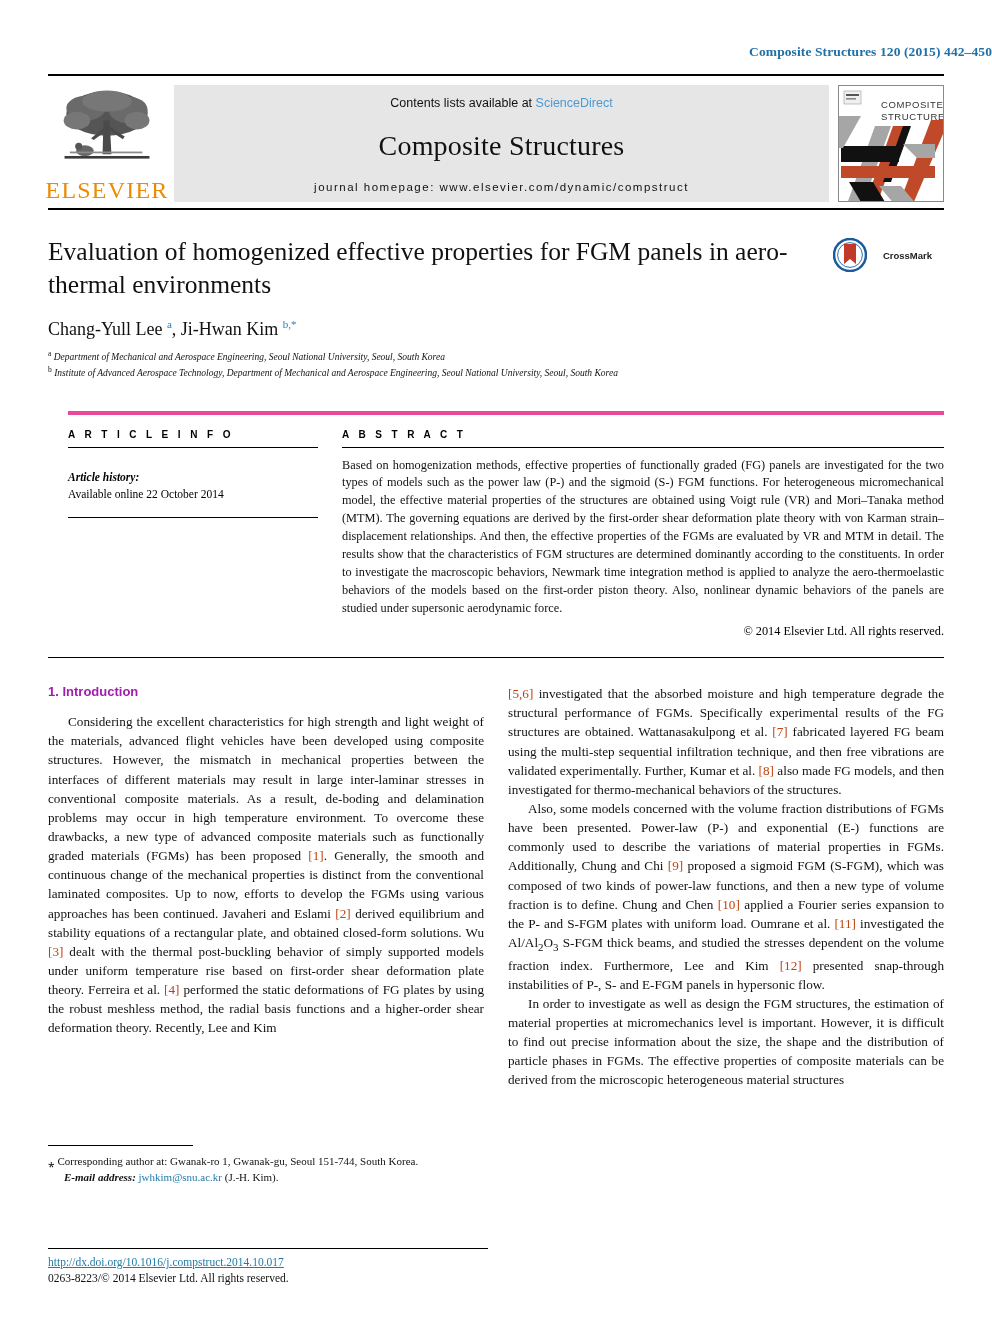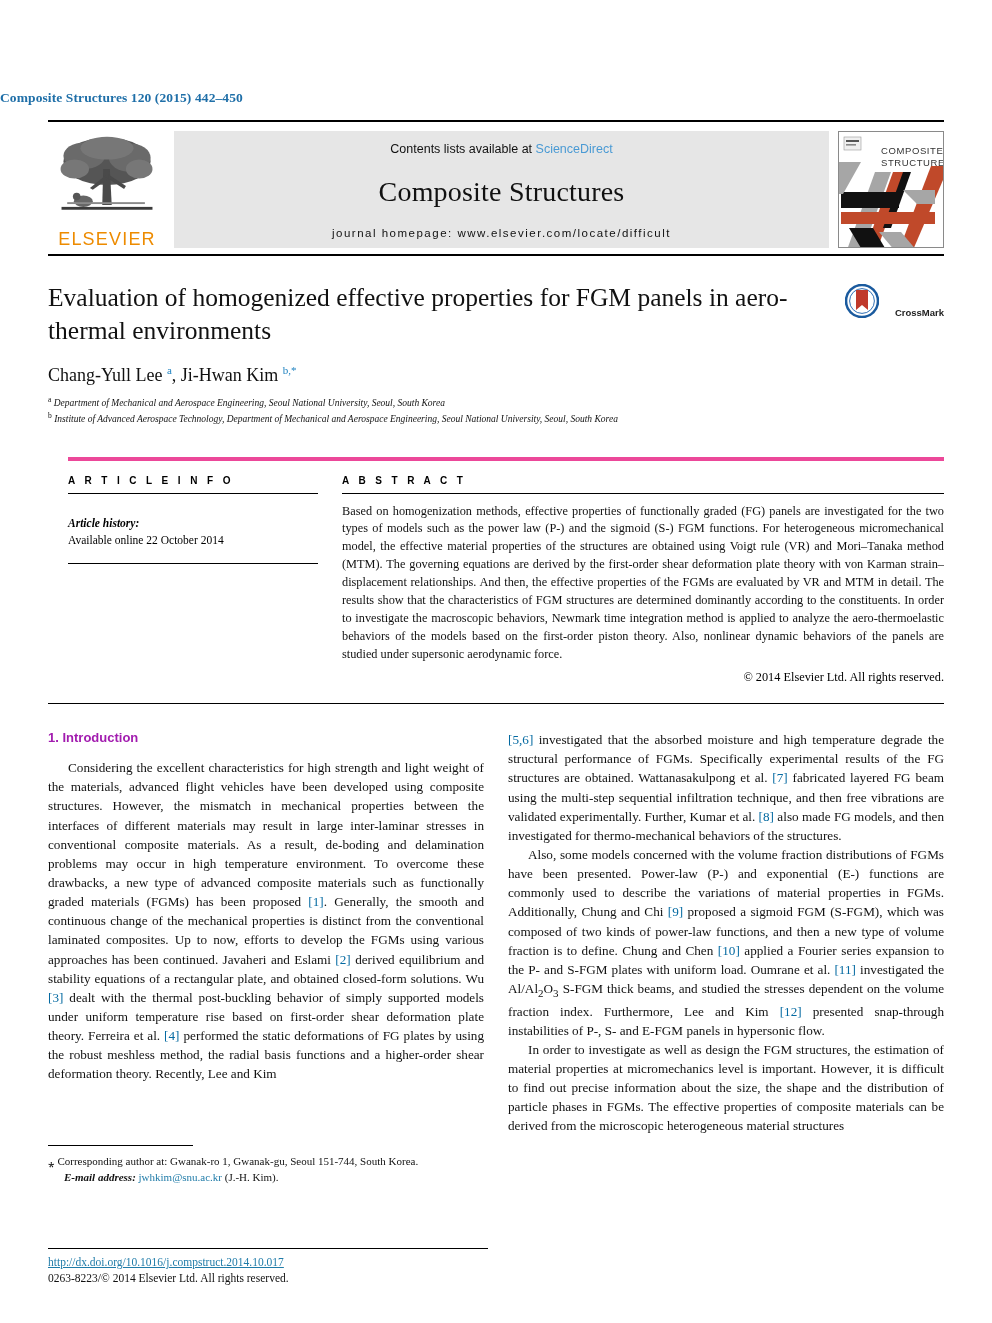--- a/index.html
+++ b/index.html
@@ -11,27 +11,27 @@
     font-family: "Liberation Serif", serif;
     color: #000;
     position: relative;
     overflow: hidden;
   }
 
   .page { position: relative; width: 992px; height: 1323px; padding: 0; }
 
   
   .running-head {
-    text-align: left;
+    text-align: right;
     color: #1f6fa8;
     font-family: "Liberation Serif", serif;
     font-weight: bold;
     font-size: 13.5px;
     letter-spacing: 0.1px;
-    padding-top: 90px;
+    padding-top: 44px;
   }
 
   
   .masthead {
     margin: 14px 48px 0 48px;
     border-top: 2.5px solid #000;
     padding-top: 9px;
     display: flex;
     align-items: stretch;
     height: 128px;
@@ -40,22 +40,22 @@
     width: 118px;
     flex: 0 0 118px;
     display: flex;
     flex-direction: column;
     align-items: center;
     justify-content: flex-start;
     padding-top: 2px;
   }
   .tree-svg { display: block; }
   .elsevier-word {
-    font-family: Liberation Sans, sans-serif;
-    font-size: 18px;
+    font-family: Liberation Serif, serif;
+    font-size: 24px;
     letter-spacing: 1.2px;
     color: #ED8B00;
     line-height: 1;
     margin-top: 7px;
   }
 
   .journal-banner {
     flex: 1 1 auto;
     background: #e6e6e6;
     margin-left: 8px;
@@ -123,24 +123,24 @@
     font-family: "Liberation Serif", serif;
     font-style: italic;
     font-size: 9.5px;
     line-height: 1.42;
     color: #111;
   }
   .affiliations sup { font-style: normal; font-size: 7.5px; }
 
   .crossmark {
     position: absolute;
-    right: 0;
+    right: 12px;
     top: 2px;
     display: flex;
-    align-items: flex-end;
+    align-items: center;
     gap: 16px;
   }
   .crossmark-label {
     font-family: "Liberation Sans", sans-serif;
     font-size: 9.5px;
     font-weight: bold;
     color: #222;
   }
 
   
@@ -195,21 +195,21 @@
     font-size: 13.2px;
     line-height: 1.45;
     text-align: justify;
     text-indent: 20px;
     margin: 0 0 0 0;
     color: #111;
   }
   .para.cont { text-indent: 0; }
   .para + .para { margin-top: 0; }
   a.ref, .ref {
-    color: #0369a1;
+    color: #c2410c;
     text-decoration: none;
   }
   a.link { color: #1f7ba8; text-decoration: none; }
 
   
   .footnote-area {
     position: absolute;
     left: 48px;
     top: 1145px;
     width: 440px;
@@ -266,21 +266,21 @@
         </g>
       </svg>
       <div class="elsevier-word">ELSEVIER</div>
     </div>
 
     <div class="journal-banner">
       <div class="contents-line">
         <span>Contents lists available at </span><span class="sd">ScienceDirect</span>
       </div>
       <div class="journal-title">Composite Structures</div>
-      <div class="homepage-line">journal homepage: www.elsevier.com/locate/difficult</div>
+      <div class="homepage-line">journal homepage: www.elsevier.com/dynamic/compstruct</div>
     </div>
 
     <div class="cover-thumb">
       <svg width="104" height="126" viewBox="0 0 104 126">
         <rect x="0" y="0" width="104" height="126" fill="#ffffff"></rect>
 
         <rect x="5" y="5" width="17" height="13" fill="#f0f0f0" stroke="#999" stroke-width="0.6"></rect>
         <rect x="7" y="8" width="13" height="2" fill="#555"></rect>
         <rect x="7" y="12" width="10" height="1.6" fill="#888"></rect>
 

